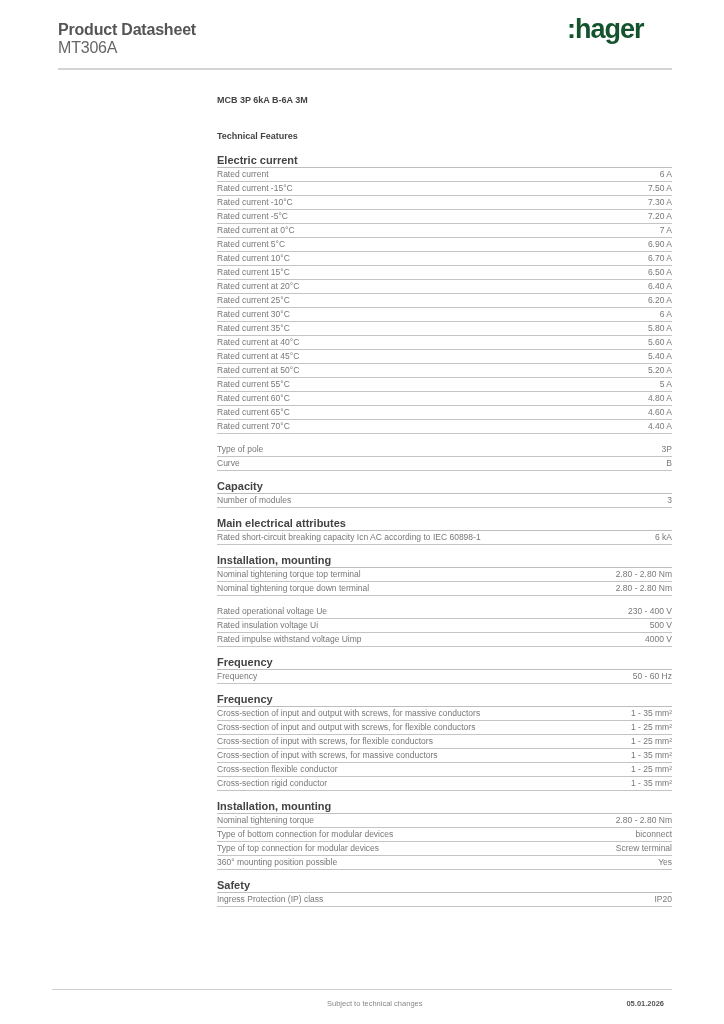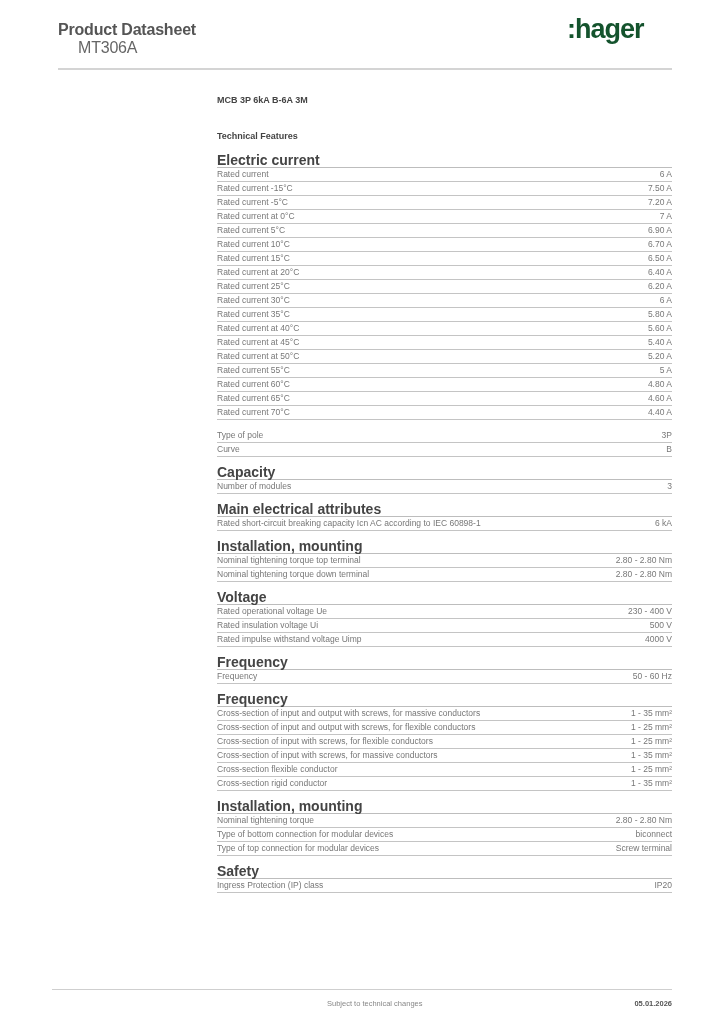--- a/index.html
+++ b/index.html
@@ -6,57 +6,57 @@
     body {
       width: 724px; height: 1024px; position: relative; overflow: hidden;
       font-family: "Liberation Sans", sans-serif; color: #555;
     }
     .doc-title {
       position: absolute; left: 58px; top: 21px;
       font-size: 16px; font-weight: bold; color: #555; letter-spacing: -0.2px;
     }
     .doc-code {
       position: absolute; left: 58px; top: 39px;
-      font-size: 16px; color: #666; letter-spacing: -0.2px; margin-left: 20px;
+      font-size: 16px; color: #666; letter-spacing: -0.2px;
     }
     .logo {
       position: absolute; left: 567px; top: 14px;
       font-size: 27px; font-weight: bold; color: #14532d; letter-spacing: -1px;
     }
     .header-rule {
       position: absolute; left: 58px; top: 68px; width: 614px; height: 2px;
       background: #d4d4d4;
     }
     .content { position: absolute; left: 217px; top: 95px; width: 455px; }
     .product-name { font-size: 9px; font-weight: bold; color: #444; margin-bottom: 26px; }
     .tf-heading { font-size: 9px; font-weight: bold; color: #444; margin-bottom: 13px; }
     .section { margin-bottom: 9px; }
     .section-title {
-      font-size: 14px; font-weight: bold; color: #444;
+      font-size: 11px; font-weight: bold; color: #444;
       height: 12px; line-height: 12px;
       border-bottom: 1.5px solid #bdbdbd;
       padding-bottom: 1px;
     }
     .row {
       display: flex; justify-content: space-between; align-items: flex-end;
       height: 13px; line-height: 13px;
       font-size: 8.5px; color: #777;
       border-bottom: 1.5px solid #c4c4c4;
     }
     .row .val { color: #777; white-space: nowrap; }
     .footer-rule {
       position: absolute; left: 52px; top: 989px; width: 620px; height: 1px;
       background: #cfcfcf;
     }
     .footer-note {
       position: absolute; left: 316px; top: 999px;
       font-size: 7.5px; color: #888; padding-left: 11px;
     }
     .footer-date {
-      position: absolute; right: 52px; top: 999px;
+      position: absolute; right: 60px; top: 999px;
       font-size: 7.5px; font-weight: bold; color: #555;
     }
   </style>
 </head>
 <body>
 
 <div>
   <div class="doc-title">Product Datasheet</div>
   <div class="doc-code">MT306A</div>
   <div class="logo">:hager</div>
@@ -71,20 +71,24 @@
         <div class="section-title">Electric current</div>
         <div class="row">
           <span class="lbl">Rated current</span>
           <span class="val">6 A</span>
         </div>
         <div class="row">
           <span class="lbl">Rated current -15°C</span>
           <span class="val">7.50 A</span>
         </div>
         <div class="row">
+          <span class="lbl">Rated current -10°C</span>
+          <span class="val">7.30 A</span>
+        </div>
+        <div class="row">
           <span class="lbl">Rated current -5°C</span>
           <span class="val">7.20 A</span>
         </div>
         <div class="row">
           <span class="lbl">Rated current at 0°C</span>
           <span class="val">7 A</span>
         </div>
         <div class="row">
           <span class="lbl">Rated current 5°C</span>
           <span class="val">6.90 A</span>
@@ -171,21 +175,20 @@
         <div class="row">
           <span class="lbl">Nominal tightening torque top terminal</span>
           <span class="val">2.80 - 2.80 Nm</span>
         </div>
         <div class="row">
           <span class="lbl">Nominal tightening torque down terminal</span>
           <span class="val">2.80 - 2.80 Nm</span>
         </div>
       </div>
       <div class="section">
-        <div class="section-title">Voltage</div>
         <div class="row">
           <span class="lbl">Rated operational voltage Ue</span>
           <span class="val">230 - 400 V</span>
         </div>
         <div class="row">
           <span class="lbl">Rated insulation voltage Ui</span>
           <span class="val">500 V</span>
         </div>
         <div class="row">
           <span class="lbl">Rated impulse withstand voltage Uimp</span>
@@ -232,20 +235,24 @@
           <span class="lbl">Nominal tightening torque</span>
           <span class="val">2.80 - 2.80 Nm</span>
         </div>
         <div class="row">
           <span class="lbl">Type of bottom connection for modular devices</span>
           <span class="val">biconnect</span>
         </div>
         <div class="row">
           <span class="lbl">Type of top connection for modular devices</span>
           <span class="val">Screw terminal</span>
+        </div>
+        <div class="row">
+          <span class="lbl">360° mounting position possible</span>
+          <span class="val">Yes</span>
         </div>
       </div>
       <div class="section">
         <div class="section-title">Safety</div>
         <div class="row">
           <span class="lbl">Ingress Protection (IP) class</span>
           <span class="val">IP20</span>
         </div>
       </div>
     </div>

